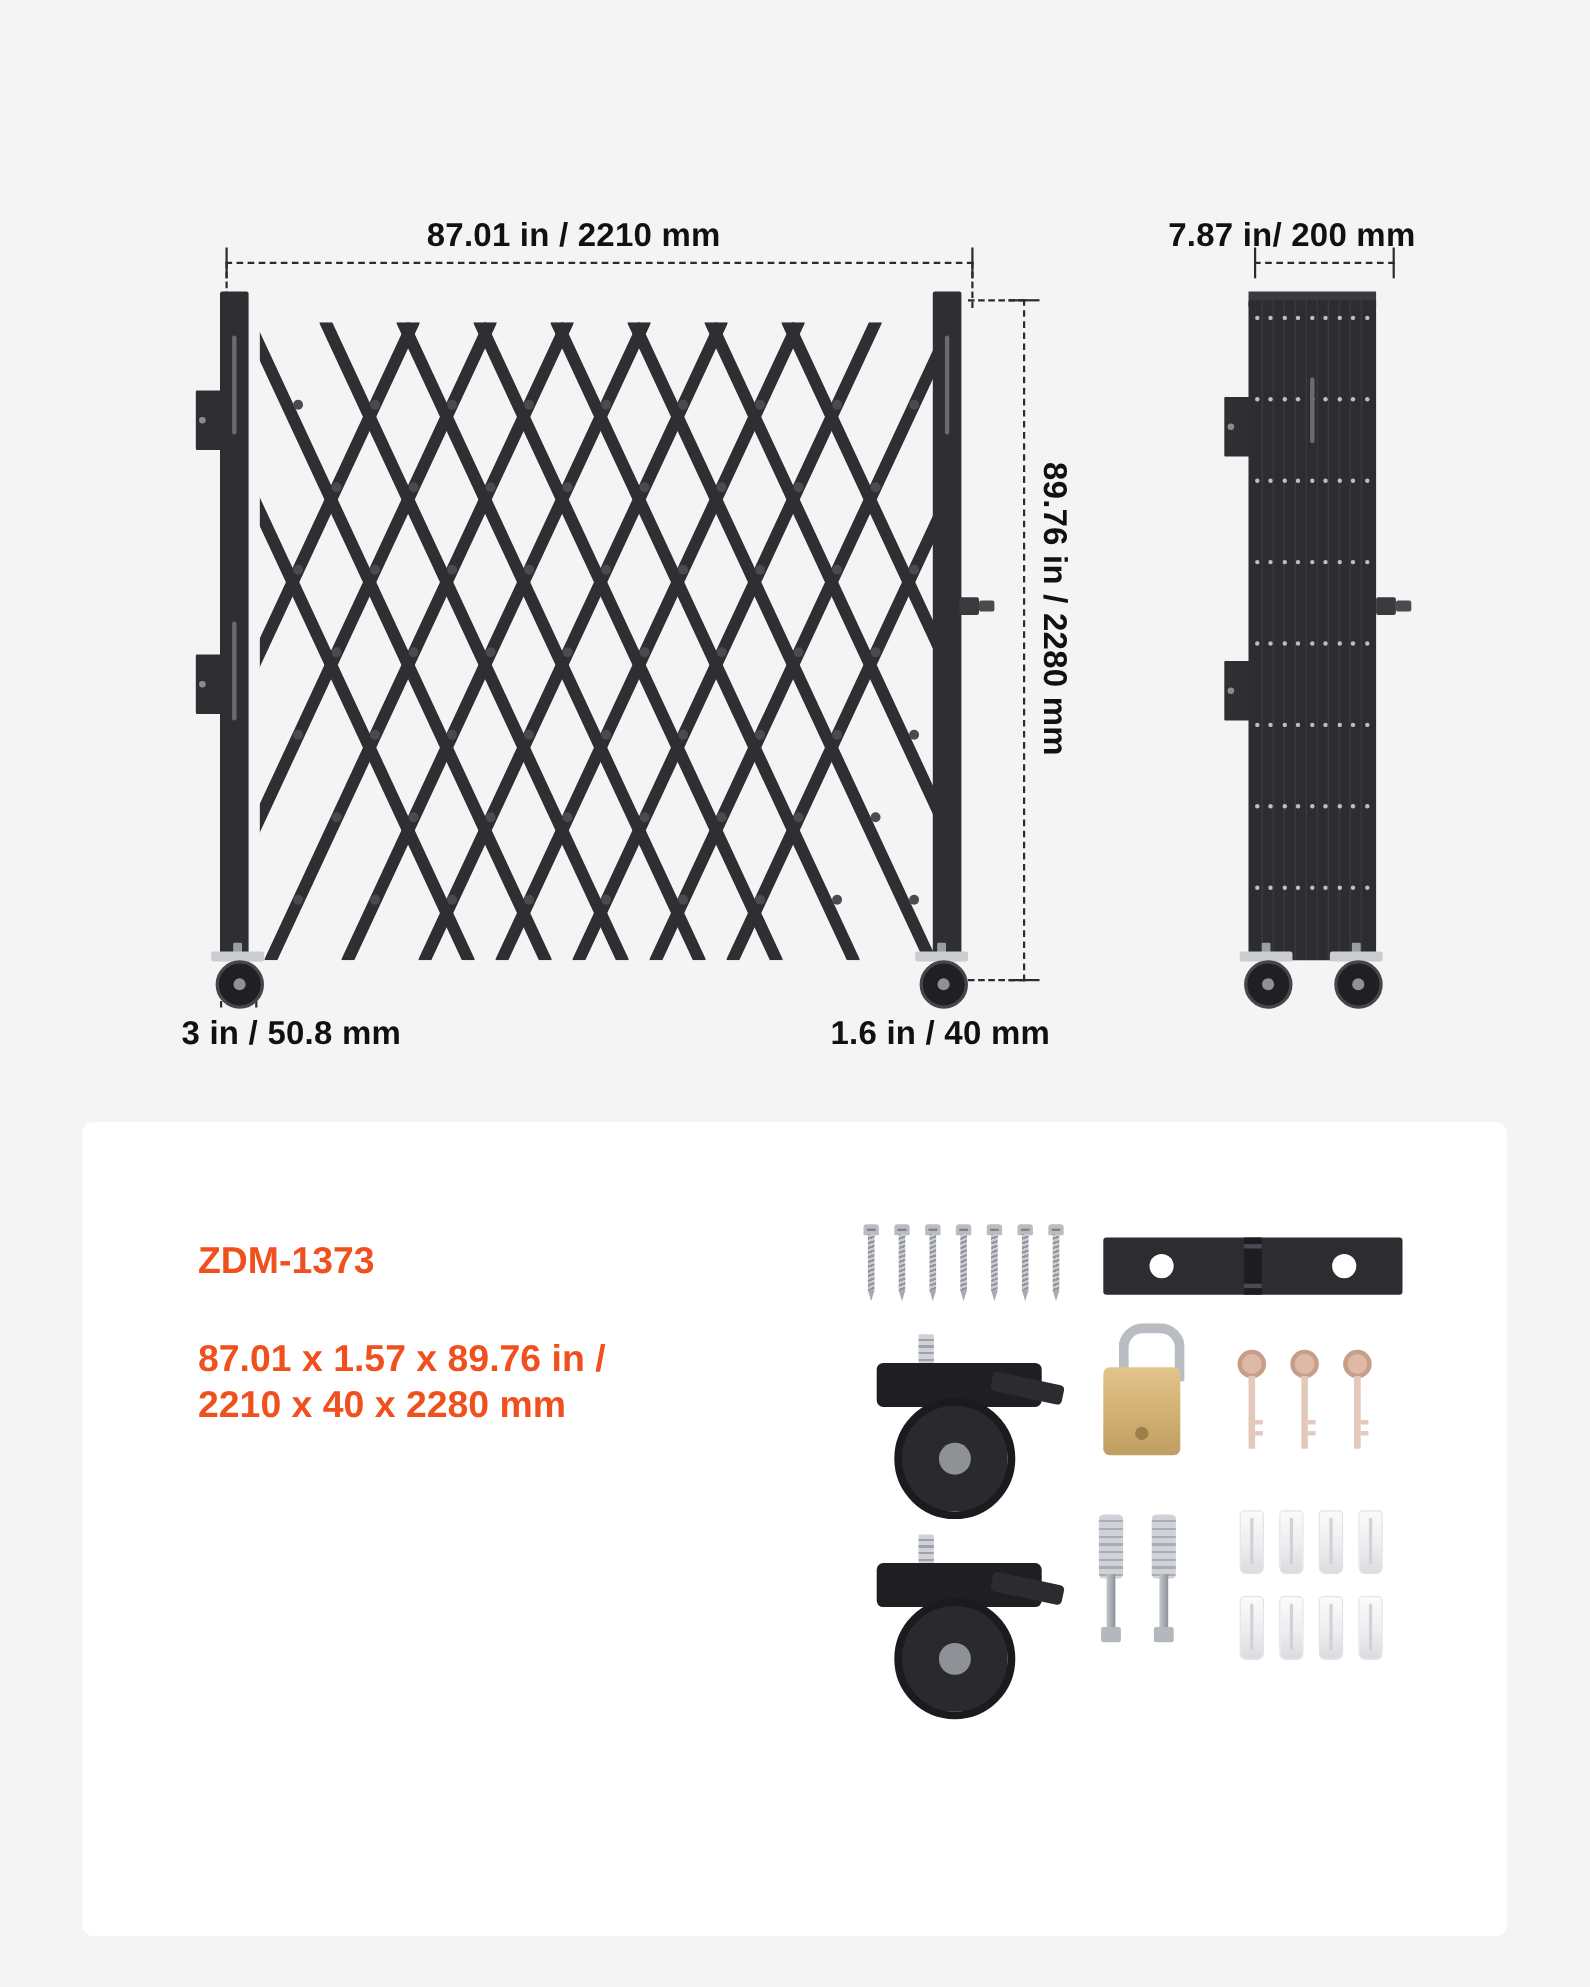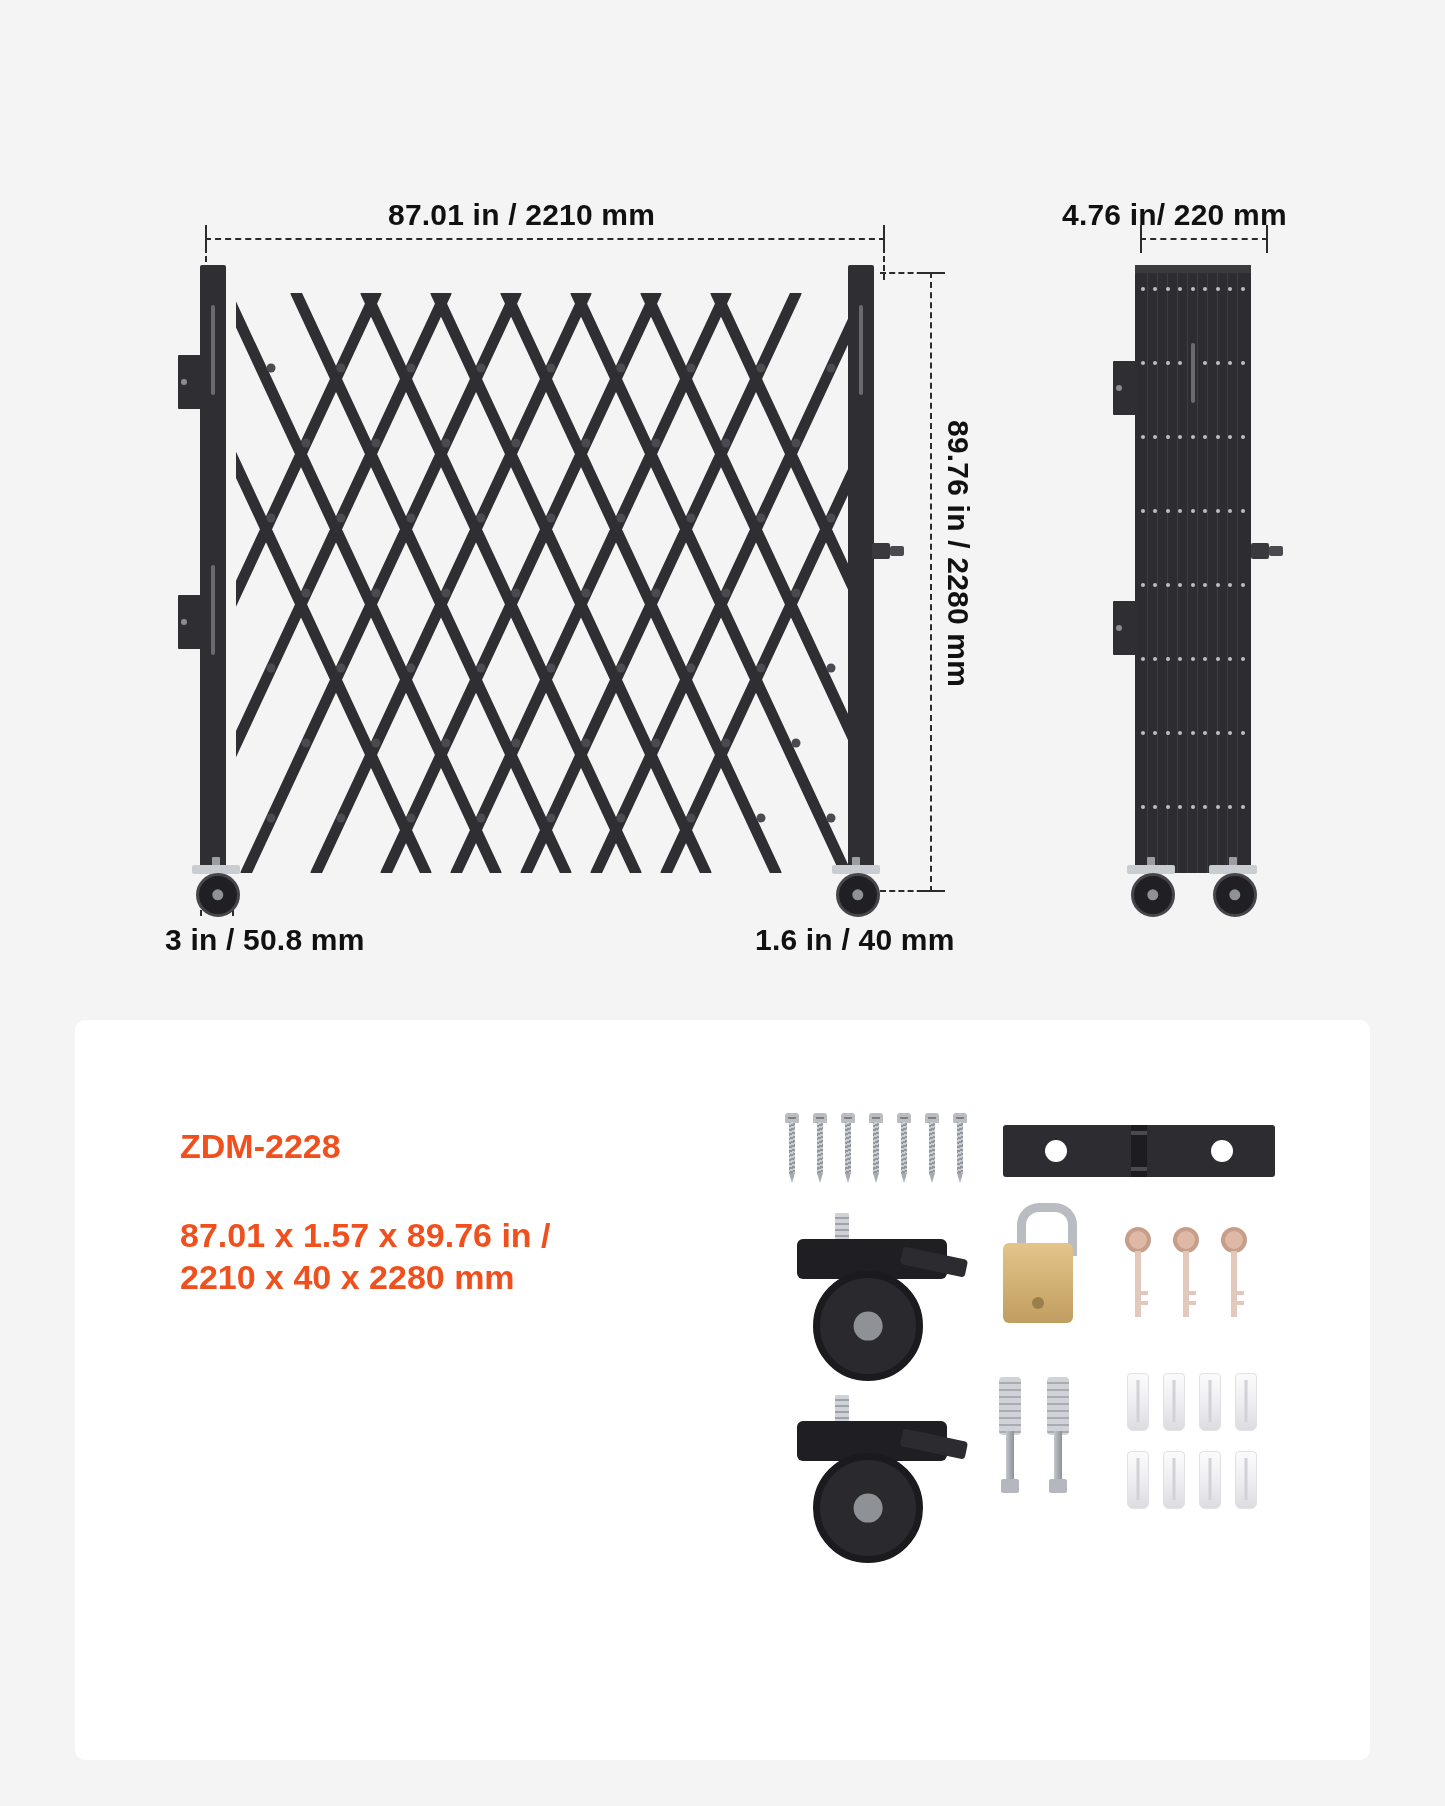--- a/index.html
+++ b/index.html
@@ -152,21 +152,21 @@
     <div class="dashline" style="left:880px;top:272px;width:52px;"></div>
     <div class="dashline" style="left:880px;top:890px;width:52px;"></div>
 
     <div class="dimlabel" style="left:165px;top:923px;">3 in / 50.8 mm</div>
     <div class="dashline v" style="left:200px;top:888px;height:28px;"></div>
     <div class="dashline v" style="left:232px;top:888px;height:28px;"></div>
 
     <div class="dimlabel" style="left:755px;top:923px;">1.6 in / 40 mm</div>
     <div class="dashline v" style="left:853px;top:888px;height:28px;"></div>
 
-    <div class="dimlabel" style="left:1062px;top:198px;">4.76 in/ 220 mm</div>
+    <div class="dimlabel" style="left:1062px;top:198px;">7.87 in/ 200 mm</div>
     <div class="dashline" style="left:1140px;top:238px;width:128px;"></div>
     <div class="tick" style="left:1140px;top:225px;width:2px;height:28px;"></div>
     <div class="tick" style="left:1266px;top:225px;width:2px;height:28px;"></div>
 
     <div class="gate" style="left:200px;top:265px;width:690px;height:630px;">
 
       <div class="lattice" style="left:36px;top:28px;width:620px;height:580px;">
         <svg width="620" height="580" viewBox="0 0 620 580" xmlns="http://www.w3.org/2000/svg">
           <defs>
             <g id="node">
@@ -407,21 +407,21 @@
         <div class="stem" style="left:30px;top:-6px;width:8px;height:10px;"></div>
         <div class="plate" style="left:10px;top:2px;width:48px;height:9px;"></div>
         <div class="wheel" style="left:14px;top:10px;width:38px;height:38px;"></div>
       </div>
     </div>
   </div>
 
   <div class="card">
 
     <div class="specs">
-      <p class="spec-value">ZDM-2228</p>
+      <p class="spec-value">ZDM-1373</p>
 
 
       <p class="spec-value" style="white-space:pre-line;margin-bottom:11px;">87.01 x 1.57 x 89.76  in /
 2210 x 40 x 2280 mm</p>
     </div>
 
     <div class="parts">
 
       <div class="screw" style="left:10px;top:8px;">
           <div class="head"></div>

